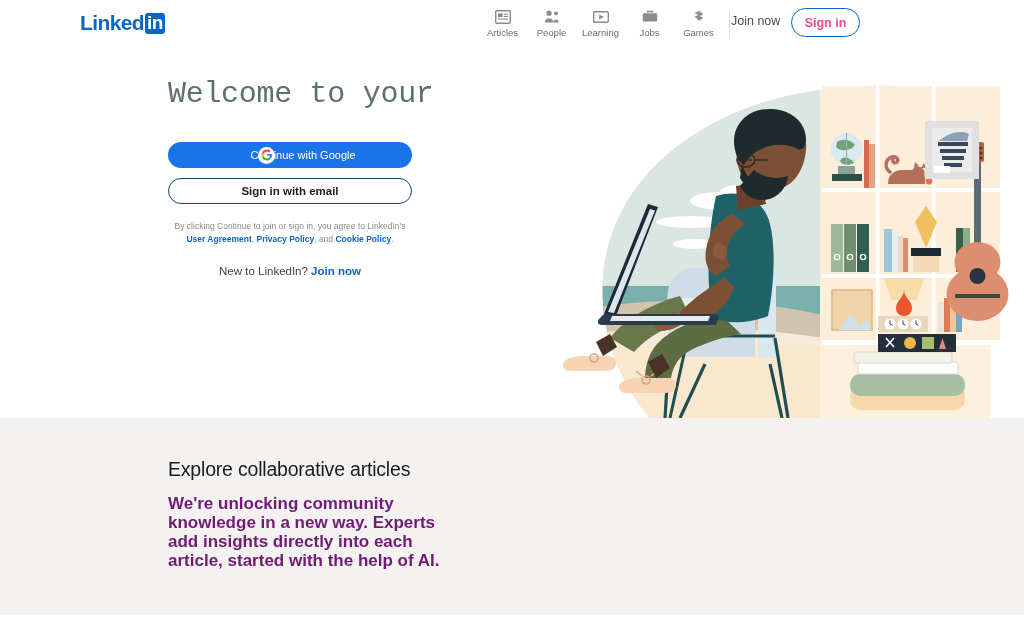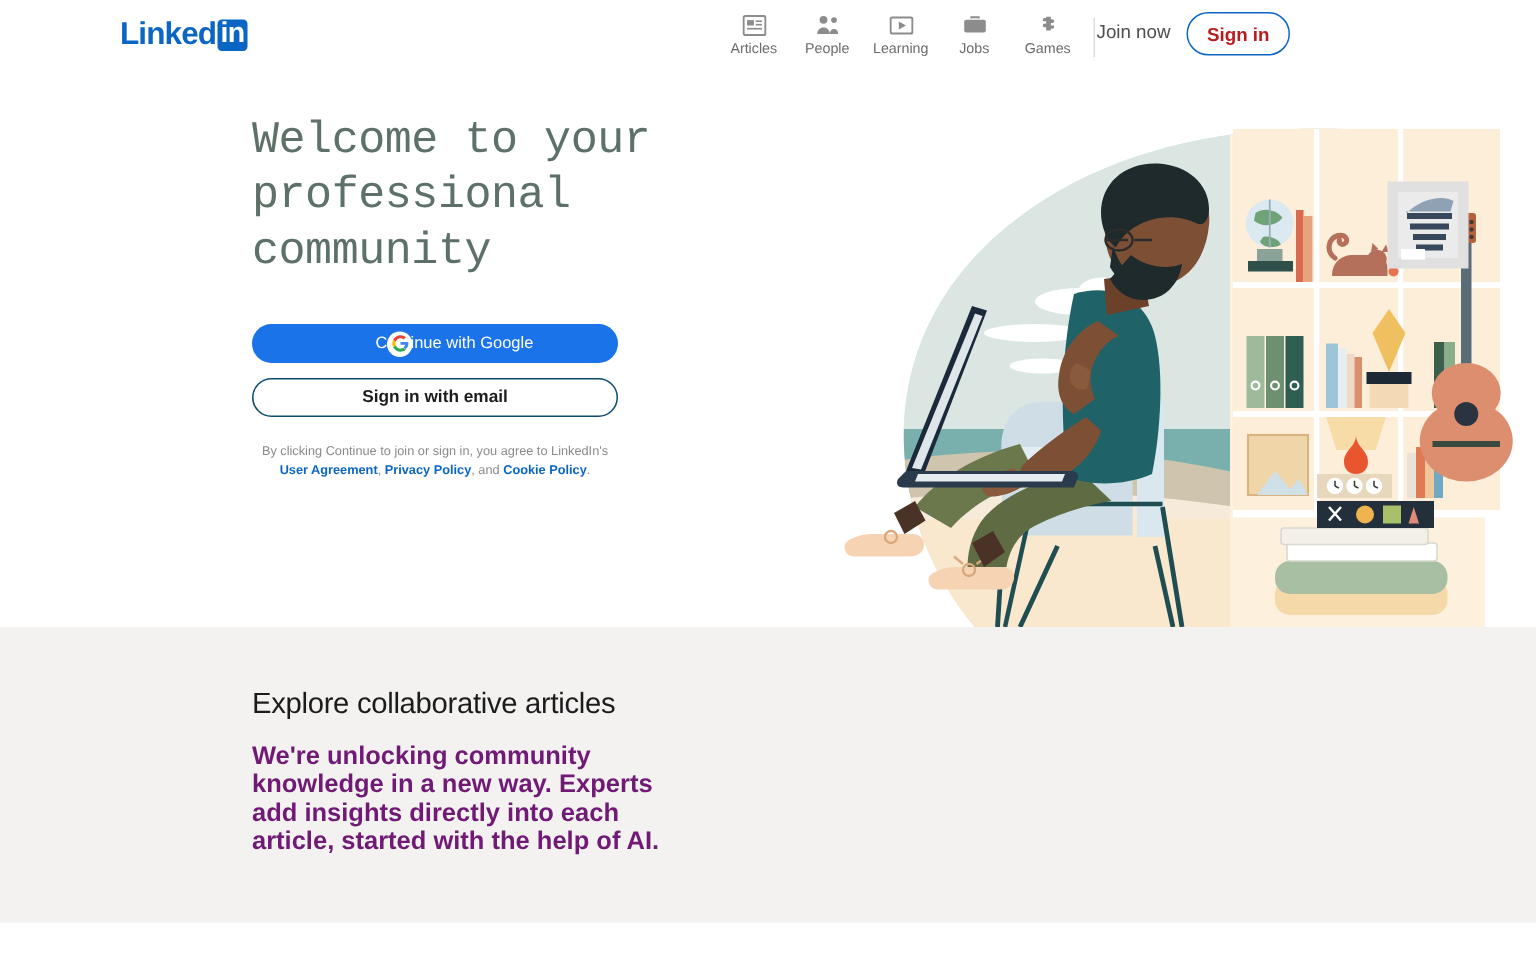--- a/index.html
+++ b/index.html
@@ -54,21 +54,21 @@
   }
   .join-now-top {
     position: absolute; left: 731px; top: 14px;
     font-size: 12.5px; color: #4d4d4d; cursor: pointer;
   }
   .signin-btn {
     position: absolute; left: 791px; top: 8px;
     width: 69px; height: 29px;
     border: 1.2px solid #0a66c2;
     border-radius: 16px;
-    color: #b91c1c; background: transparent;
+    color: #ec4899; background: transparent;
     font-size: 12.5px; font-weight: bold;
     display: flex; align-items: center; justify-content: center;
     cursor: pointer;
   }
 
   
   .hero {
     position: relative;
     height: 372px;
     background: #ffffff;
@@ -228,41 +228,43 @@
 
   <div class="join-now-top">Join now</div>
   <div class="signin-btn">Sign in</div>
 </div>
 
 <div class="hero">
 
   <div class="hero-left">
     <h1 class="hero-title">
       <span>Welcome to your</span><br>
-      <span>professional community</span>
     </h1>
 
     <div class="btn-google">
       <span class="g-circle">
         <svg width="12" height="12" viewBox="0 0 48 48">
             <path fill="#4285F4" d="M45 24c0-1.6-.1-2.7-.4-3.9H24v7.1h12c-.2 1.9-1.5 4.8-4.4 6.7l6.7 5.2C42.2 35.6 45 30.4 45 24z"></path>
             <path fill="#34A853" d="M24 46c5.9 0 10.9-1.9 14.5-5.3l-6.9-5.3c-1.8 1.3-4.3 2.2-7.6 2.2-5.8 0-10.7-3.8-12.5-9.1l-7.1 5.5C8.1 41.1 15.5 46 24 46z"></path>
             <path fill="#FBBC05" d="M11.5 28.5c-.5-1.4-.7-2.9-.7-4.5s.3-3.1.7-4.5l-7.1-5.5C2.9 17 2 20.4 2 24s.9 7 2.4 10z"></path>
             <path fill="#EA4335" d="M24 10.2c4.1 0 6.9 1.8 8.5 3.3l6.2-6C34.9 4 29.9 2 24 2 15.5 2 8.1 6.9 4.4 14l7.1 5.5c1.8-5.3 6.7-9.3 12.5-9.3z"></path>
           </svg>
       </span>
       <span>Continue with Google</span>
     </div>
 
     <div class="btn-email">Sign in with email</div>
 
     <div class="legal">
       <span>By clicking Continue to join or sign in, you agree to LinkedIn's </span><a>User Agreement</a><span>, </span><a>Privacy Policy</a><span>, and </span><a>Cookie Policy</a><span>.</span>
     </div>
 
+    <div class="newto">
+      <span>New to LinkedIn? </span><a>Join now</a>
+    </div>
   </div>
 
   <div class="hero-art">
     <svg width="504" height="372" viewBox="0 0 504 372">
       <defs>
         <clipPath id="blob">
           <path d="M130 372 C 70 300, 60 190, 140 115 C 215 45, 330 30, 430 45 L 470 45 L 470 372 Z"></path>
         </clipPath>
       </defs>
 

